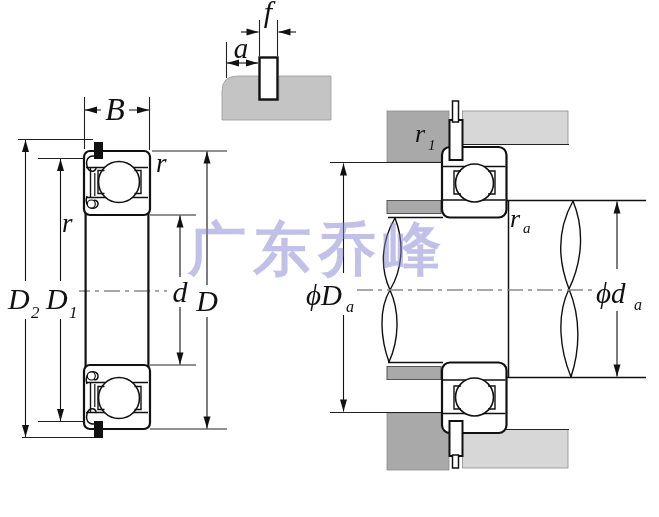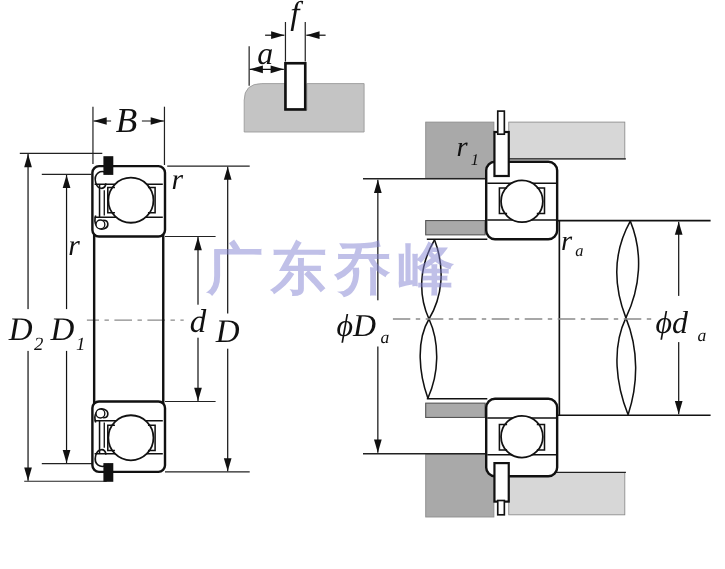--- a/index.html
+++ b/index.html
@@ -3,21 +3,21 @@
 <meta charset="utf-8">
 <style>
   html,body{margin:0;padding:0;background:#fff;}
   #stage{position:relative;width:659px;height:517px;background:#ffffff;overflow:hidden;
          font-family:"Liberation Sans",sans-serif;}
   #drawing{position:absolute;left:0;top:0;z-index:1;}
   .lbl{font-family:"Liberation Serif",serif;font-style:italic;fill:#111111;}
   .sub{font-family:"Liberation Serif",serif;font-style:italic;fill:#111111;}
   #watermark{position:absolute;left:188px;top:220px;z-index:5;
              font-family:"DejaVu Sans",sans-serif;font-weight:700;
-             font-size:51px;line-height:1;letter-spacing:7px;
+             font-size:58px;line-height:1;letter-spacing:7px;
              color:rgba(130,130,210,0.50);white-space:nowrap;pointer-events:none;}
 </style>
 </head>
 <body>
 
 <div id="stage">
 
 <svg id="drawing" width="659" height="517" viewBox="0 0 659 517" xmlns="http://www.w3.org/2000/svg">
   <defs>
     <marker id="ah" markerWidth="14" markerHeight="8" refX="12.5" refY="4" orient="auto-start-reverse" markerUnits="userSpaceOnUse">

